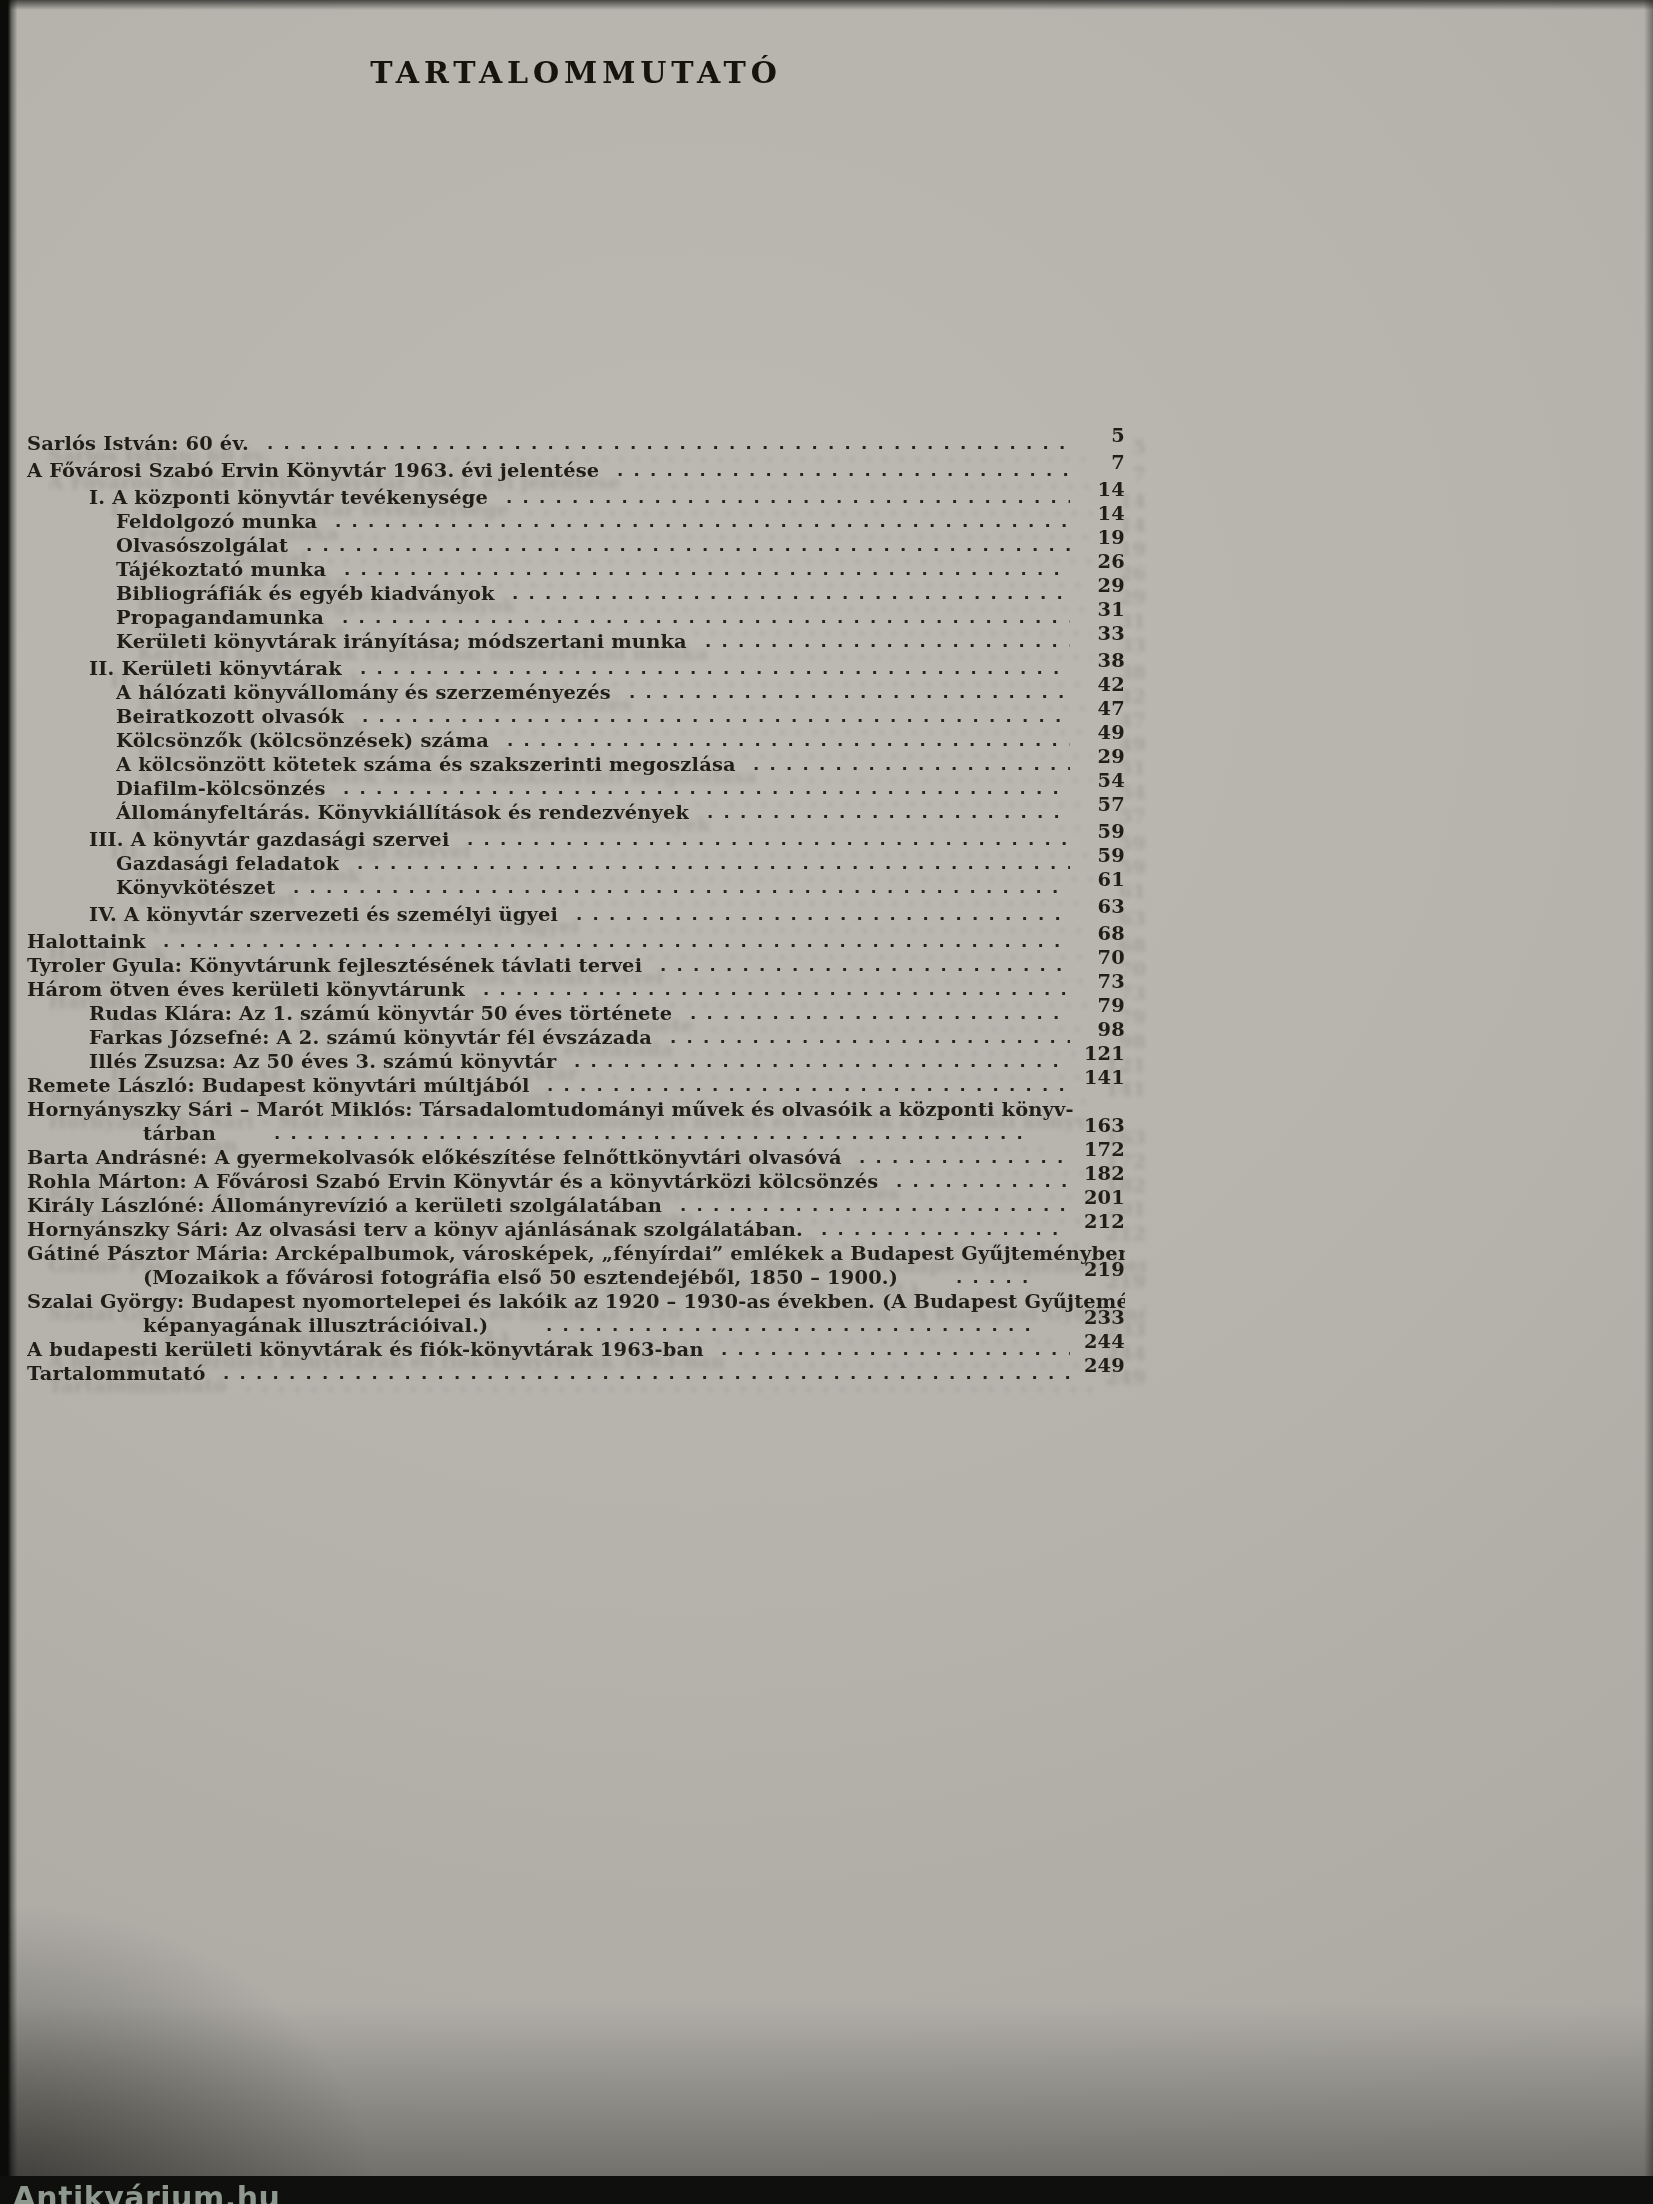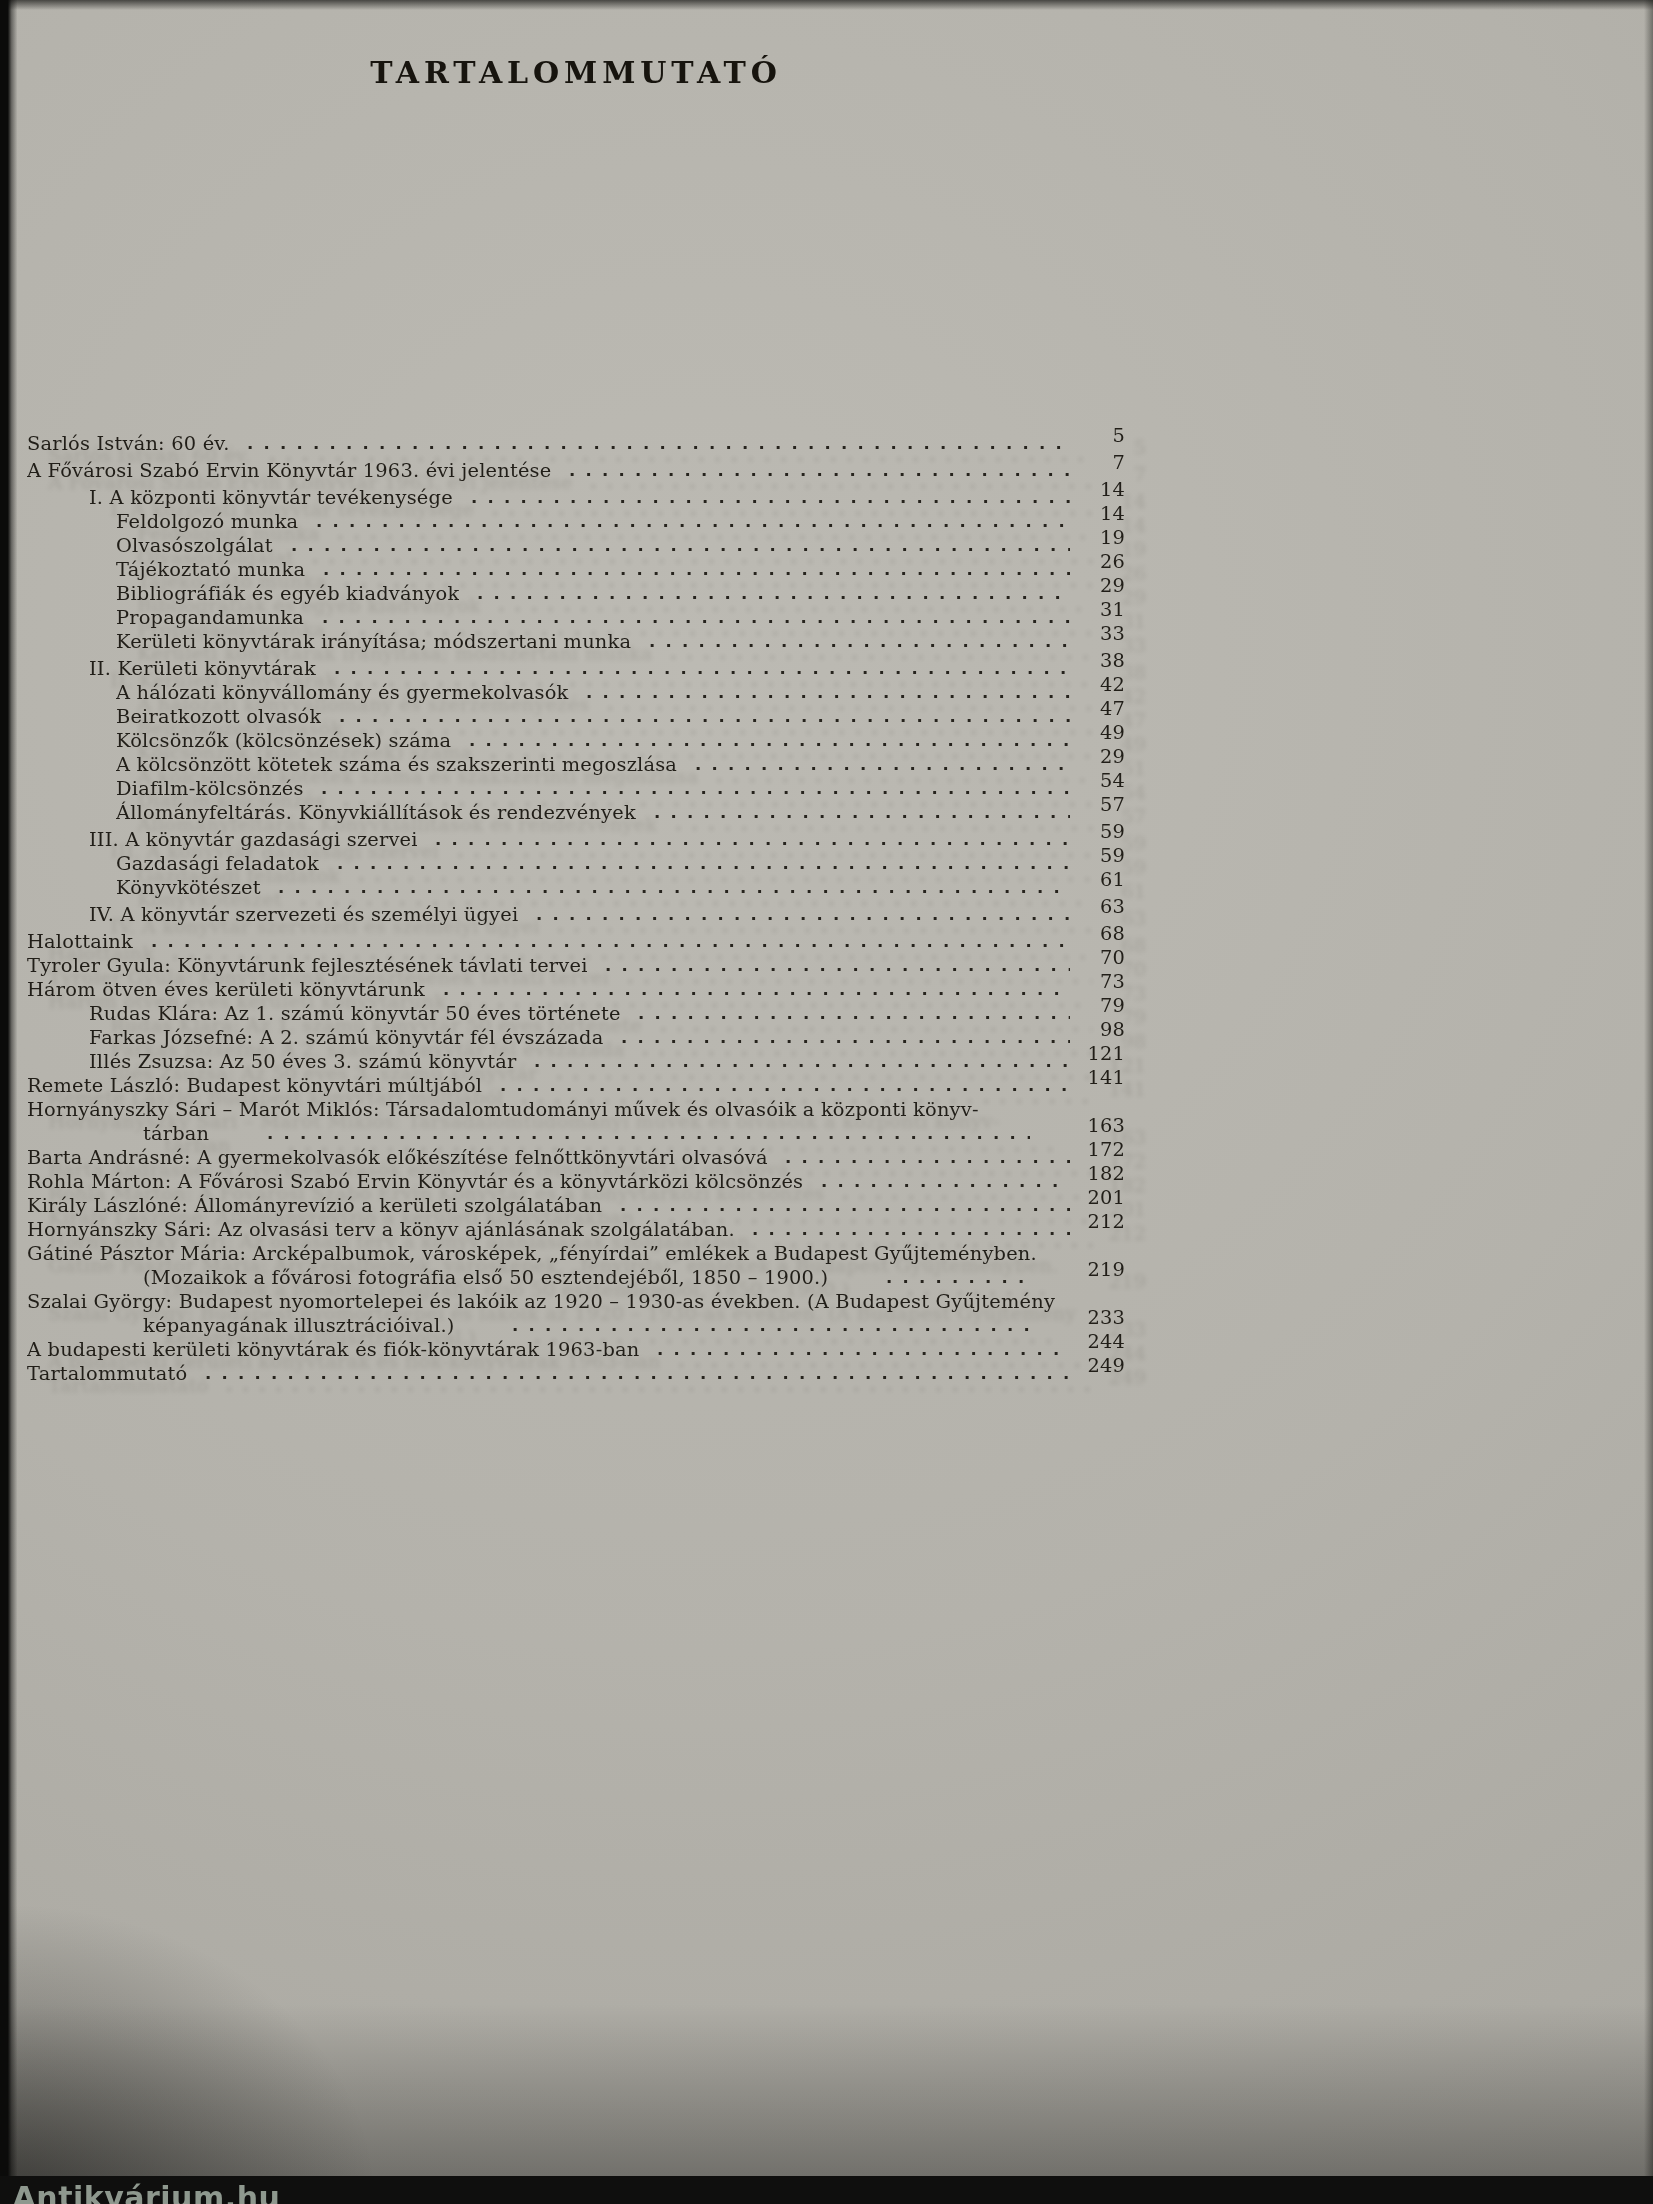--- a/index.html
+++ b/index.html
@@ -16,21 +16,21 @@
   .content {
     position: absolute; left: 27px; top: 0; width: 1098px;
     color: #211e18;
   }
   .page-title {
     padding-top: 55px; text-align: center;
     font-size: 30px; font-weight: 700; letter-spacing: 4.9px;
     color: #17140e;
   }
   .lists { position: relative; margin-top: 342px; }
-  .toc { font-size: 19.4px; font-weight: 400; letter-spacing: 0.2px; }
+  .toc { font-size: 19.4px; font-weight: 700; letter-spacing: 0.2px; }
   .toc-main { position: relative; z-index: 1; }
   .toc-row { display: flex; align-items: flex-end; line-height: 24px; }
   .toc-row.gap { margin-top: 3px; }
   .toc-text { flex: 0 1 auto; min-width: 0; overflow: hidden; white-space: nowrap; }
   .indent-1 { padding-left: 62px; }
   .indent-2 { padding-left: 89px; }
   .indent-3 { padding-left: 116px; gap: 40px; }
   .dots {
     flex: 1 1 auto; min-width: 13.6px; height: 6.8px;
     margin: 0 9.7px 4.9px 8.7px;
@@ -325,21 +325,21 @@
             <span class="toc-text">Kerületi könyvtárak irányítása; módszertani munka</span>
             <span class="dots"></span>
             <span class="pg">33</span>
           </div>
           <div class="toc-row indent-1 gap">
             <span class="toc-text">II. Kerületi könyvtárak</span>
             <span class="dots"></span>
             <span class="pg">38</span>
           </div>
           <div class="toc-row indent-2">
-            <span class="toc-text">A hálózati könyvállomány és gyermekolvasók</span>
+            <span class="toc-text">A hálózati könyvállomány és szerzeményezés</span>
             <span class="dots"></span>
             <span class="pg">42</span>
           </div>
           <div class="toc-row indent-2">
             <span class="toc-text">Beiratkozott olvasók</span>
             <span class="dots"></span>
             <span class="pg">47</span>
           </div>
           <div class="toc-row indent-2">
             <span class="toc-text">Kölcsönzők (kölcsönzések) száma</span>

